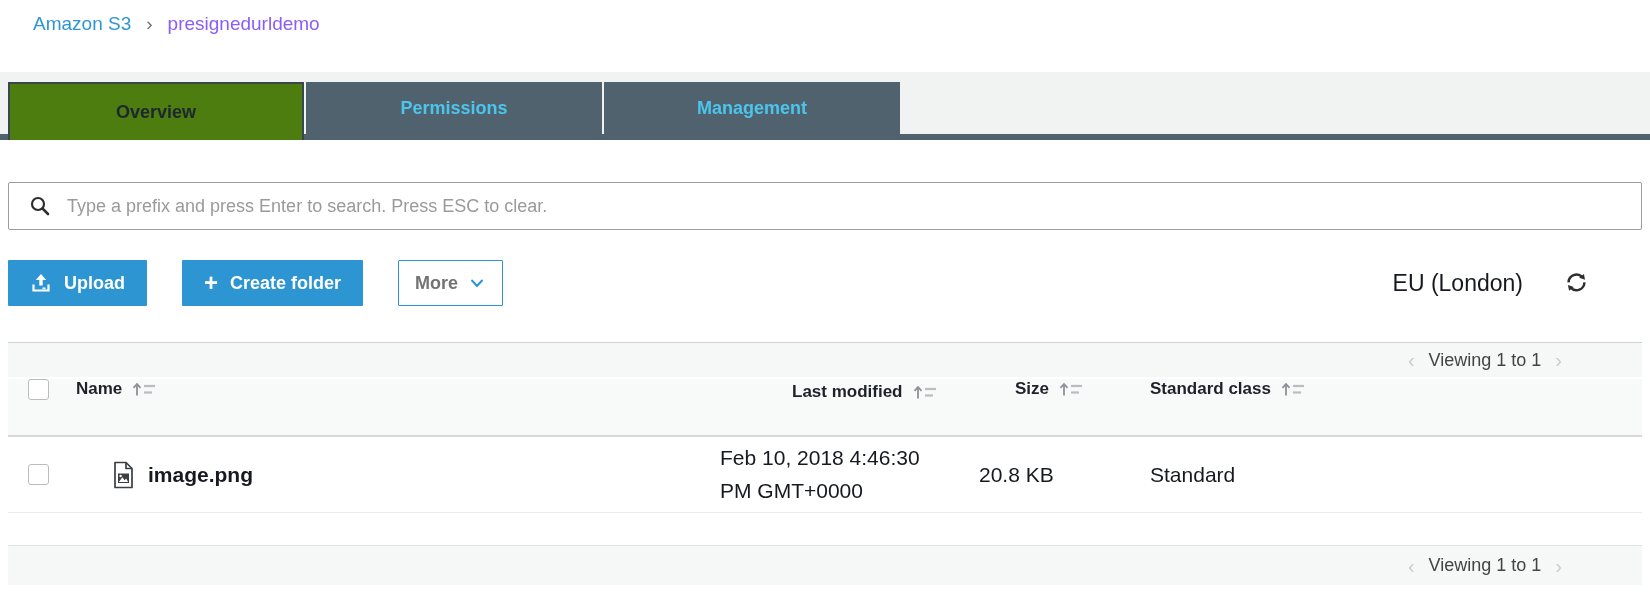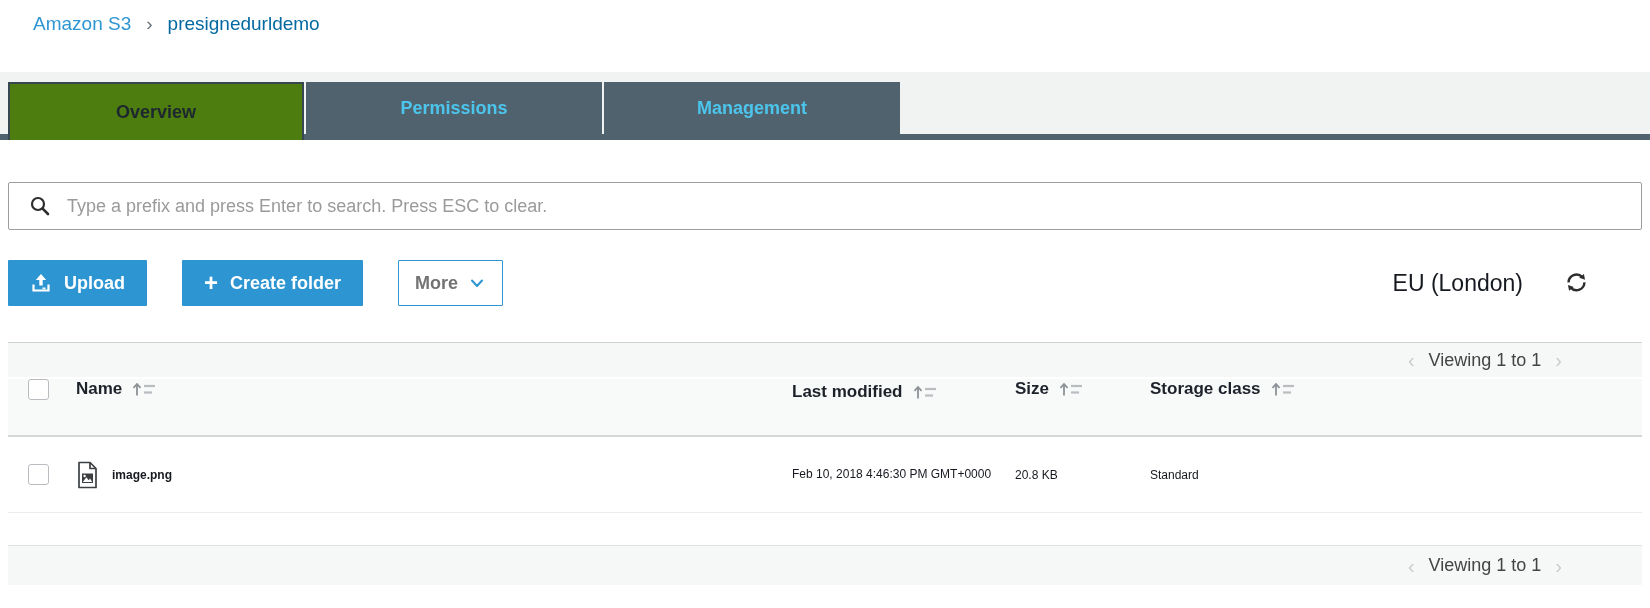--- a/index.html
+++ b/index.html
@@ -3,21 +3,21 @@
 <meta charset="utf-8">
 <style>
   * { margin:0; padding:0; box-sizing:border-box; }
   html,body { width:1650px; height:608px; background:#ffffff; overflow:hidden;
               font-family:"Liberation Sans", sans-serif; }
 
   
   .breadcrumb { height:46px; padding:13px 0 0 33px; font-size:19px; display:flex; align-items:flex-start; }
   .crumb-link { color:#2e95d3; text-decoration:none; cursor:pointer; }
   .crumb-sep { color:#687078; margin:0 15px; font-size:19px; }
-  .crumb-current { color:#0369a1; }
+  .crumb-current { color:#8b5cf6; }
 
   
   .tabstrip { margin-top:26px; height:68px; display:flex; align-items:flex-end;
               background:#f1f3f3; border-bottom:6px solid #51626f; padding-left:8px; }
   .tab { width:296px; display:flex; align-items:center; justify-content:center;
          font-size:18px; font-weight:bold; cursor:pointer; }
   .tab-dark { height:52px; background:#51626f; color:#4cc5ec; margin-right:2px; }
   .tab-active { height:58px; background:#4d7c0f; border:2px solid #37474f; border-bottom:none;
                 margin-bottom:-6px; margin-right:2px; color:#1d2730; position:relative; z-index:2; }
 
@@ -48,21 +48,21 @@
              justify-content:flex-end; padding-right:80px; }
   .pagebar-top { margin-top:36px; border-top:1px solid #cfd2d3; }
   .pagebar-bottom { margin-top:32px; height:40px; border-top:1px solid #e1e3e3; }
   .page-chev { font-size:20px; color:#c8ccce; cursor:pointer; line-height:1; }
   .viewing-text { font-size:18px; color:#444; margin:0 14px; }
 
   
   .thead { margin:2px 8px 0; height:58px; background:#f8f9f9; border-bottom:2px solid #d5d8d9;
            display:flex; align-items:flex-start; font-size:17px; font-weight:bold; color:#1d2129; }
   .trow { margin:0 8px; height:76px; background:#fff; border-bottom:1px solid #ececec;
-          display:flex; align-items:center; font-size:12px; color:#16191f; }
+          display:flex; align-items:center; font-size:21px; color:#16191f;gap:36px; }
   .col-select { width:62px; padding-left:20px; display:flex; align-items:center; }
   .col-name { flex:1; display:flex; align-items:center; padding-left:6px; }
   .col-modified { width:223px; padding-left:8px; padding-right:14px; line-height:1.55; }
   .col-size { width:135px; padding-left:8px; }
   .col-storage { width:500px; padding-left:8px; }
   .sort-ico { display:inline-flex; margin-left:9px; vertical-align:middle; cursor:pointer; }
   .hdr-label { display:inline-flex; align-items:center; }
   .checkbox { width:21px; height:21px; border:1.4px solid #b9bdc1; border-radius:3px;
               background:#fff; cursor:pointer; display:inline-block; }
   .file-ico { display:flex; margin-right:13px; }
@@ -173,21 +173,21 @@
     <span class="hdr-label">Size</span><span class="sort-ico">
       <svg width="26" height="17" viewBox="0 0 26 17">
         <line x1="6" y1="3.5" x2="6" y2="14.5" stroke="#8c9196" stroke-width="1.8"></line>
         <polyline points="2.5,6.8 6,3 9.5,6.8" fill="none" stroke="#8c9196" stroke-width="1.8"></polyline>
         <line x1="13" y1="5" x2="24" y2="5" stroke="#b9bdc0" stroke-width="2.2"></line>
         <line x1="13" y1="11.5" x2="21" y2="11.5" stroke="#b9bdc0" stroke-width="2.2"></line>
       </svg>
     </span>
   </div>
   <div class="col-storage">
-    <span class="hdr-label">Storage class</span><span class="sort-ico">
+    <span class="hdr-label">Standard class</span><span class="sort-ico">
       <svg width="26" height="17" viewBox="0 0 26 17">
         <line x1="6" y1="3.5" x2="6" y2="14.5" stroke="#8c9196" stroke-width="1.8"></line>
         <polyline points="2.5,6.8 6,3 9.5,6.8" fill="none" stroke="#8c9196" stroke-width="1.8"></polyline>
         <line x1="13" y1="5" x2="24" y2="5" stroke="#b9bdc0" stroke-width="2.2"></line>
         <line x1="13" y1="11.5" x2="21" y2="11.5" stroke="#b9bdc0" stroke-width="2.2"></line>
       </svg>
     </span>
   </div>
 </div>
 

